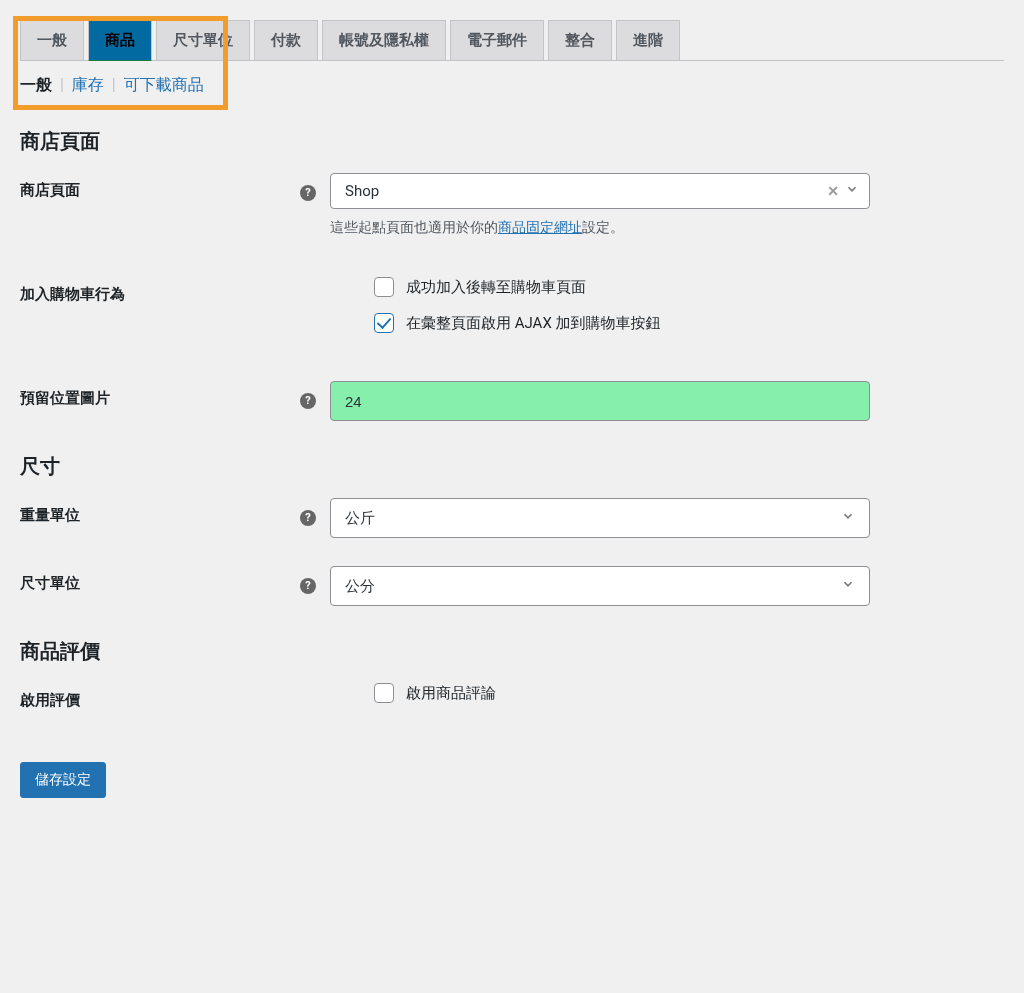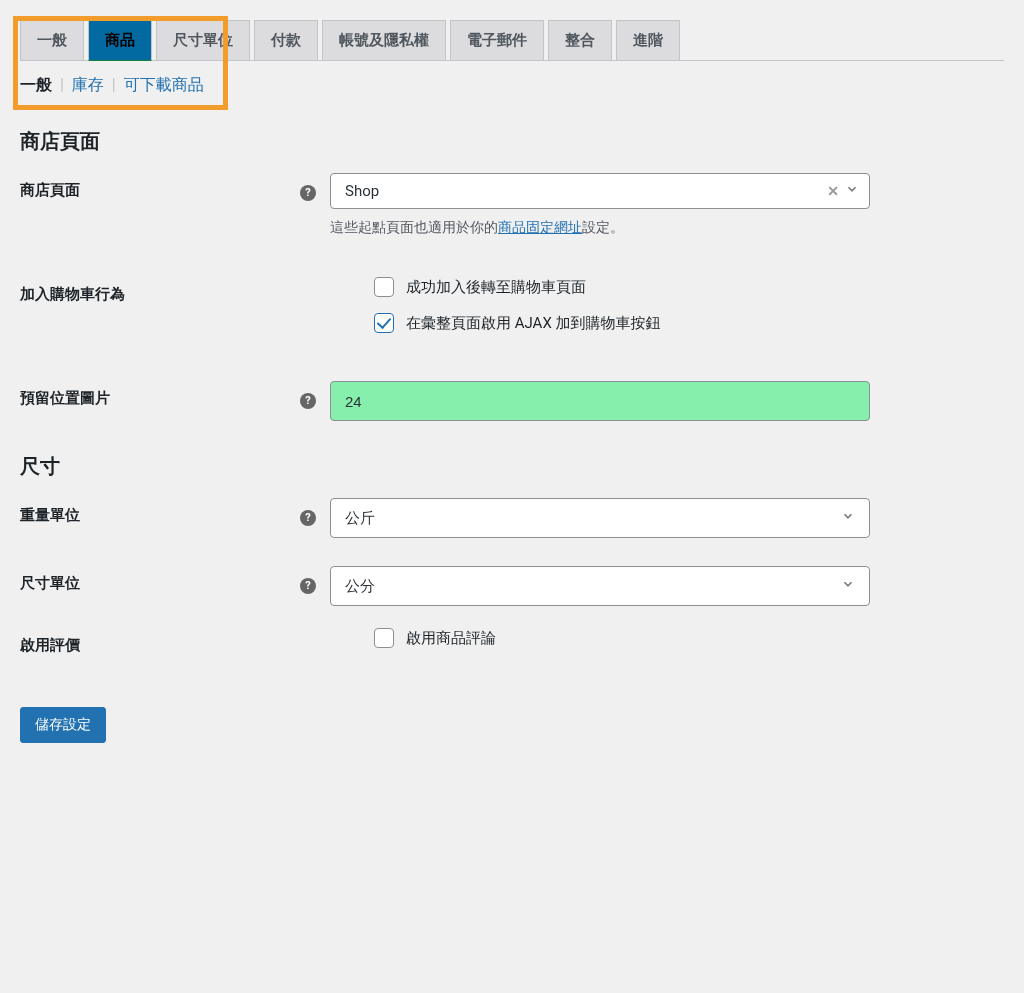--- a/index.html
+++ b/index.html
@@ -300,20 +300,21 @@
         <span>公分</span>
         <span class="chevron">
           <svg viewBox="0 0 24 24" fill="none" stroke="currentColor" stroke-width="3">
               <polyline points="6 9 12 15 18 9"></polyline>
             </svg>
         </span>
       </div>
     </div>
   </div>
 
+  <h2>商品評價</h2>
 
   <div class="form-row">
     <div class="label-col">啟用評價</div>
     <div class="help-col"></div>
     <div class="input-col">
       <div class="checkbox-row">
         <input type="checkbox" class="custom" style="">
         <span>啟用商品評論</span>
       </div>
     </div>

